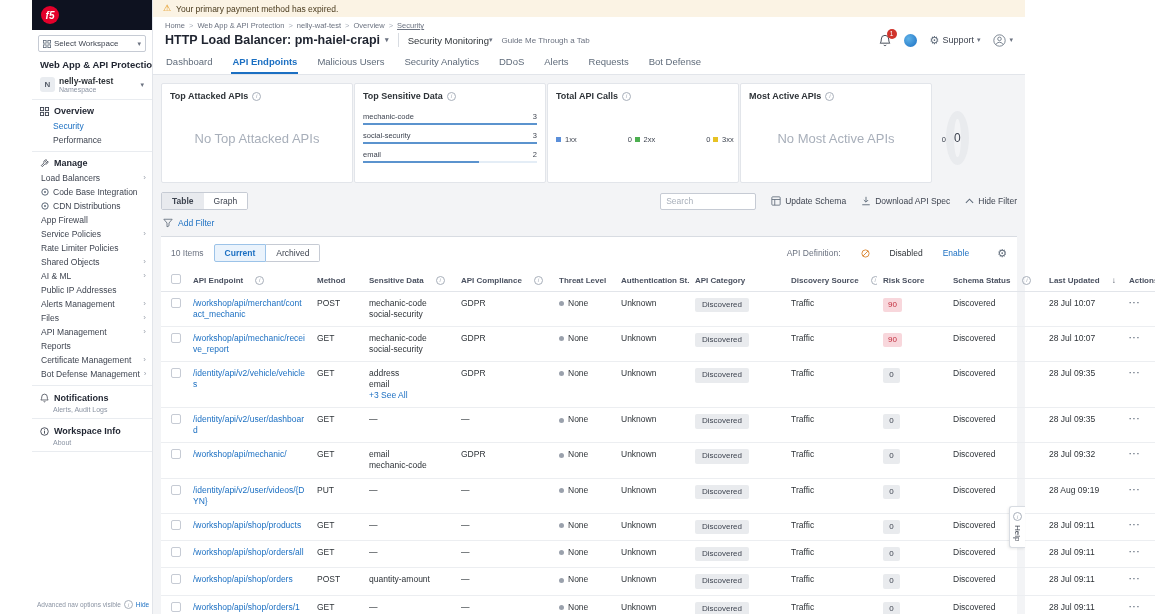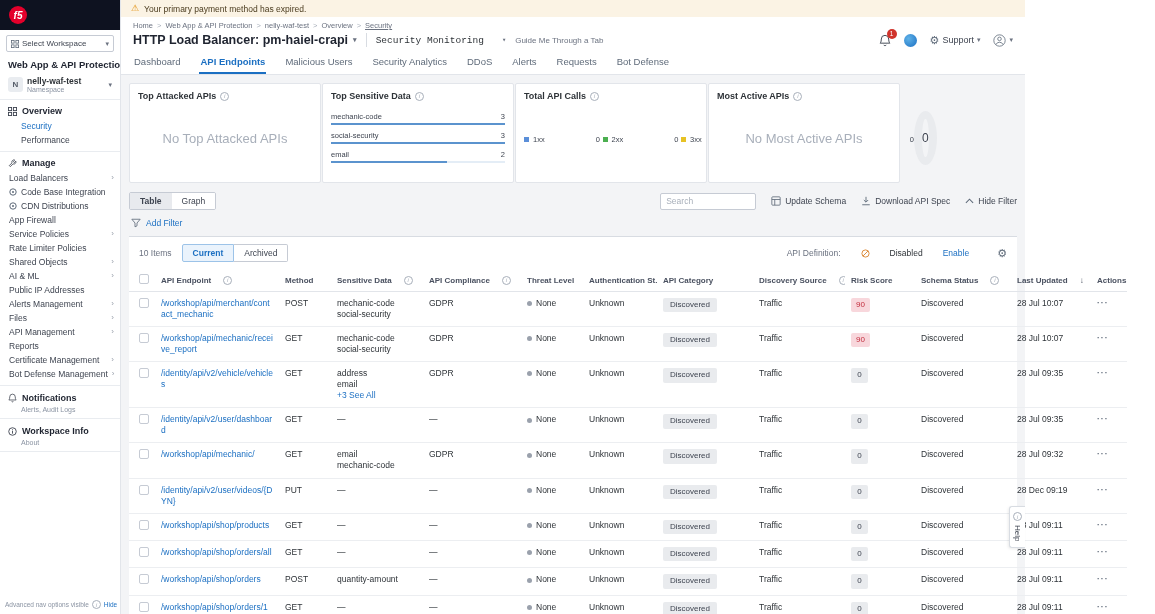--- a/index.html
+++ b/index.html
@@ -1,20 +1,20 @@
 <!DOCTYPE html>
 <html><head>
 <meta charset="utf-8">
 <style>
   * { margin:0; padding:0; box-sizing:border-box; }
   html,body { width:1155px; height:614px; overflow:hidden; }
   body { font-family:"Liberation Sans", sans-serif; font-size:10px; color:#2E3338; background:#fff; }
   a { text-decoration:none; }
 
-  .app { position:relative; display:flex; width:1025px; height:614px; }
+  .app { position:relative; display:flex; width:1025px; height:614px;padding-left:32px; }
 
   
   .sidebar { width:121px; min-width:121px; background:#fff; border-right:1px solid #E2E5EA; display:flex; flex-direction:column; overflow:hidden; }
   .logo-bar { height:30px; background:#0E1220; display:flex; align-items:center; padding:0 9px; flex:none; }
   .f5-logo { width:18px; height:18px; background:#E4002B; border-radius:50%; color:#fff; font-weight:bold; font-style:italic; font-size:10px; display:flex; align-items:center; justify-content:center; cursor:pointer; }
   .ws-select { margin:5px 6px 4px; border:1px solid #C6CBD4; border-radius:2px; height:17px; display:flex; align-items:center; gap:3px; padding:0 4px; font-size:8px; color:#3E4450; cursor:pointer; white-space:nowrap; }
   .ws-select .chev-d { margin-left:auto; }
   .app-title { font-weight:bold; font-size:9.5px; padding:3px 8px 4px; color:#1F2430; white-space:nowrap; }
   .ns-row { display:flex; align-items:center; gap:4px; padding:2px 8px 6px; border-bottom:1px solid #E9ECF0; cursor:pointer; }
   .ns-avatar { width:15px; height:15px; background:#E9ECF0; border-radius:3px; font-size:8px; display:flex; align-items:center; justify-content:center; color:#555C68; font-weight:bold; flex:none; }
@@ -39,21 +39,21 @@
   .main { flex:1; display:flex; flex-direction:column; min-width:0; }
   .banner { height:17px; flex:none; background:#FBF3E4; display:flex; align-items:center; gap:5px; padding:0 10px; font-size:8.5px; color:#4A3B1E; }
   .banner-icon { color:#E08A00; font-size:9px; line-height:1; }
   .crumb-row { display:flex; align-items:center; gap:4px; padding:4px 12px 1px; font-size:7.5px; color:#6B7280; flex:none; }
   .crumb { color:#6B7280; cursor:pointer; }
   .crumb:last-child { text-decoration:underline; }
   .crumb-sep { color:#A8AFBA; }
   .title-row { display:flex; align-items:center; padding:2px 12px 5px; gap:9px; flex:none; }
   .page-title { font-size:12.5px; font-weight:bold; color:#1F2430; display:flex; align-items:center; gap:5px; cursor:pointer; }
   .v-divider { width:1px; height:14px; background:#D8DCE2; }
-  .monitor-select { font-size:9.5px; color:#2E3338; display:flex; gap:18px; align-items:center; cursor:pointer;font-family:Liberation Mono, monospace; }
+  .monitor-select { font-size:9.5px; color:#2E3338; display:flex; gap:0; align-items:center; cursor:pointer; }
   .guide-link { font-size:8px; color:#6B7280; cursor:pointer; }
   .header-icons { margin-left:auto; display:flex; align-items:center; gap:13px; }
   .hicon { display:flex; align-items:center; gap:3px; cursor:pointer; color:#3E4450; font-size:9px; }
   .bell-wrap { position:relative; display:flex; }
   .badge { position:absolute; top:-5px; right:-6px; background:#D0342C; color:#fff; font-size:6.5px; border-radius:6px; min-width:10px; height:10px; line-height:10px; text-align:center; padding:0 2px; }
   .gear-glyph { font-size:11px; color:#5F6B7A; line-height:1; }
   .xc-ball { width:13px; height:13px; border-radius:50%; background:radial-gradient(circle at 35% 35%, #5FB2E8, #1B6FC2); }
   .tabs-row { display:flex; gap:18px; padding:0 12px; border-bottom:1px solid #E2E5EA; flex:none; }
   .tab { font-size:9.5px; color:#5F6B7A; padding:4px 1px 5px; cursor:pointer; border-bottom:2px solid transparent; white-space:nowrap; }
   .tab.active { color:#1B6FC2; border-bottom-color:#1B6FC2; font-weight:bold; }
@@ -693,21 +693,21 @@
                 <td><a class="ep-link" href="#">/identity/api/v2/user/videos/{DYN}</a></td>
                 <td>PUT</td>
                 <td>—</td>
                 <td>—</td>
                 <td><span class="threat-dot"></span>None</td>
                 <td>Unknown</td>
                 <td><span class="pill">Discovered</span></td>
                 <td>Traffic</td>
                 <td><span class="risk">0</span></td>
                 <td>Discovered</td>
-                <td>28 Dec 09:19</td>
+                <td>28 Aug 09:19</td>
                 <td><span class="dots">···</span></td>
               </tr>
               <tr>
                 <td class="col-cb"><span class="cb"></span></td>
                 <td><a class="ep-link" href="#">/workshop/api/shop/products</a></td>
                 <td>GET</td>
                 <td>—</td>
                 <td>—</td>
                 <td><span class="threat-dot"></span>None</td>
                 <td>Unknown</td>

